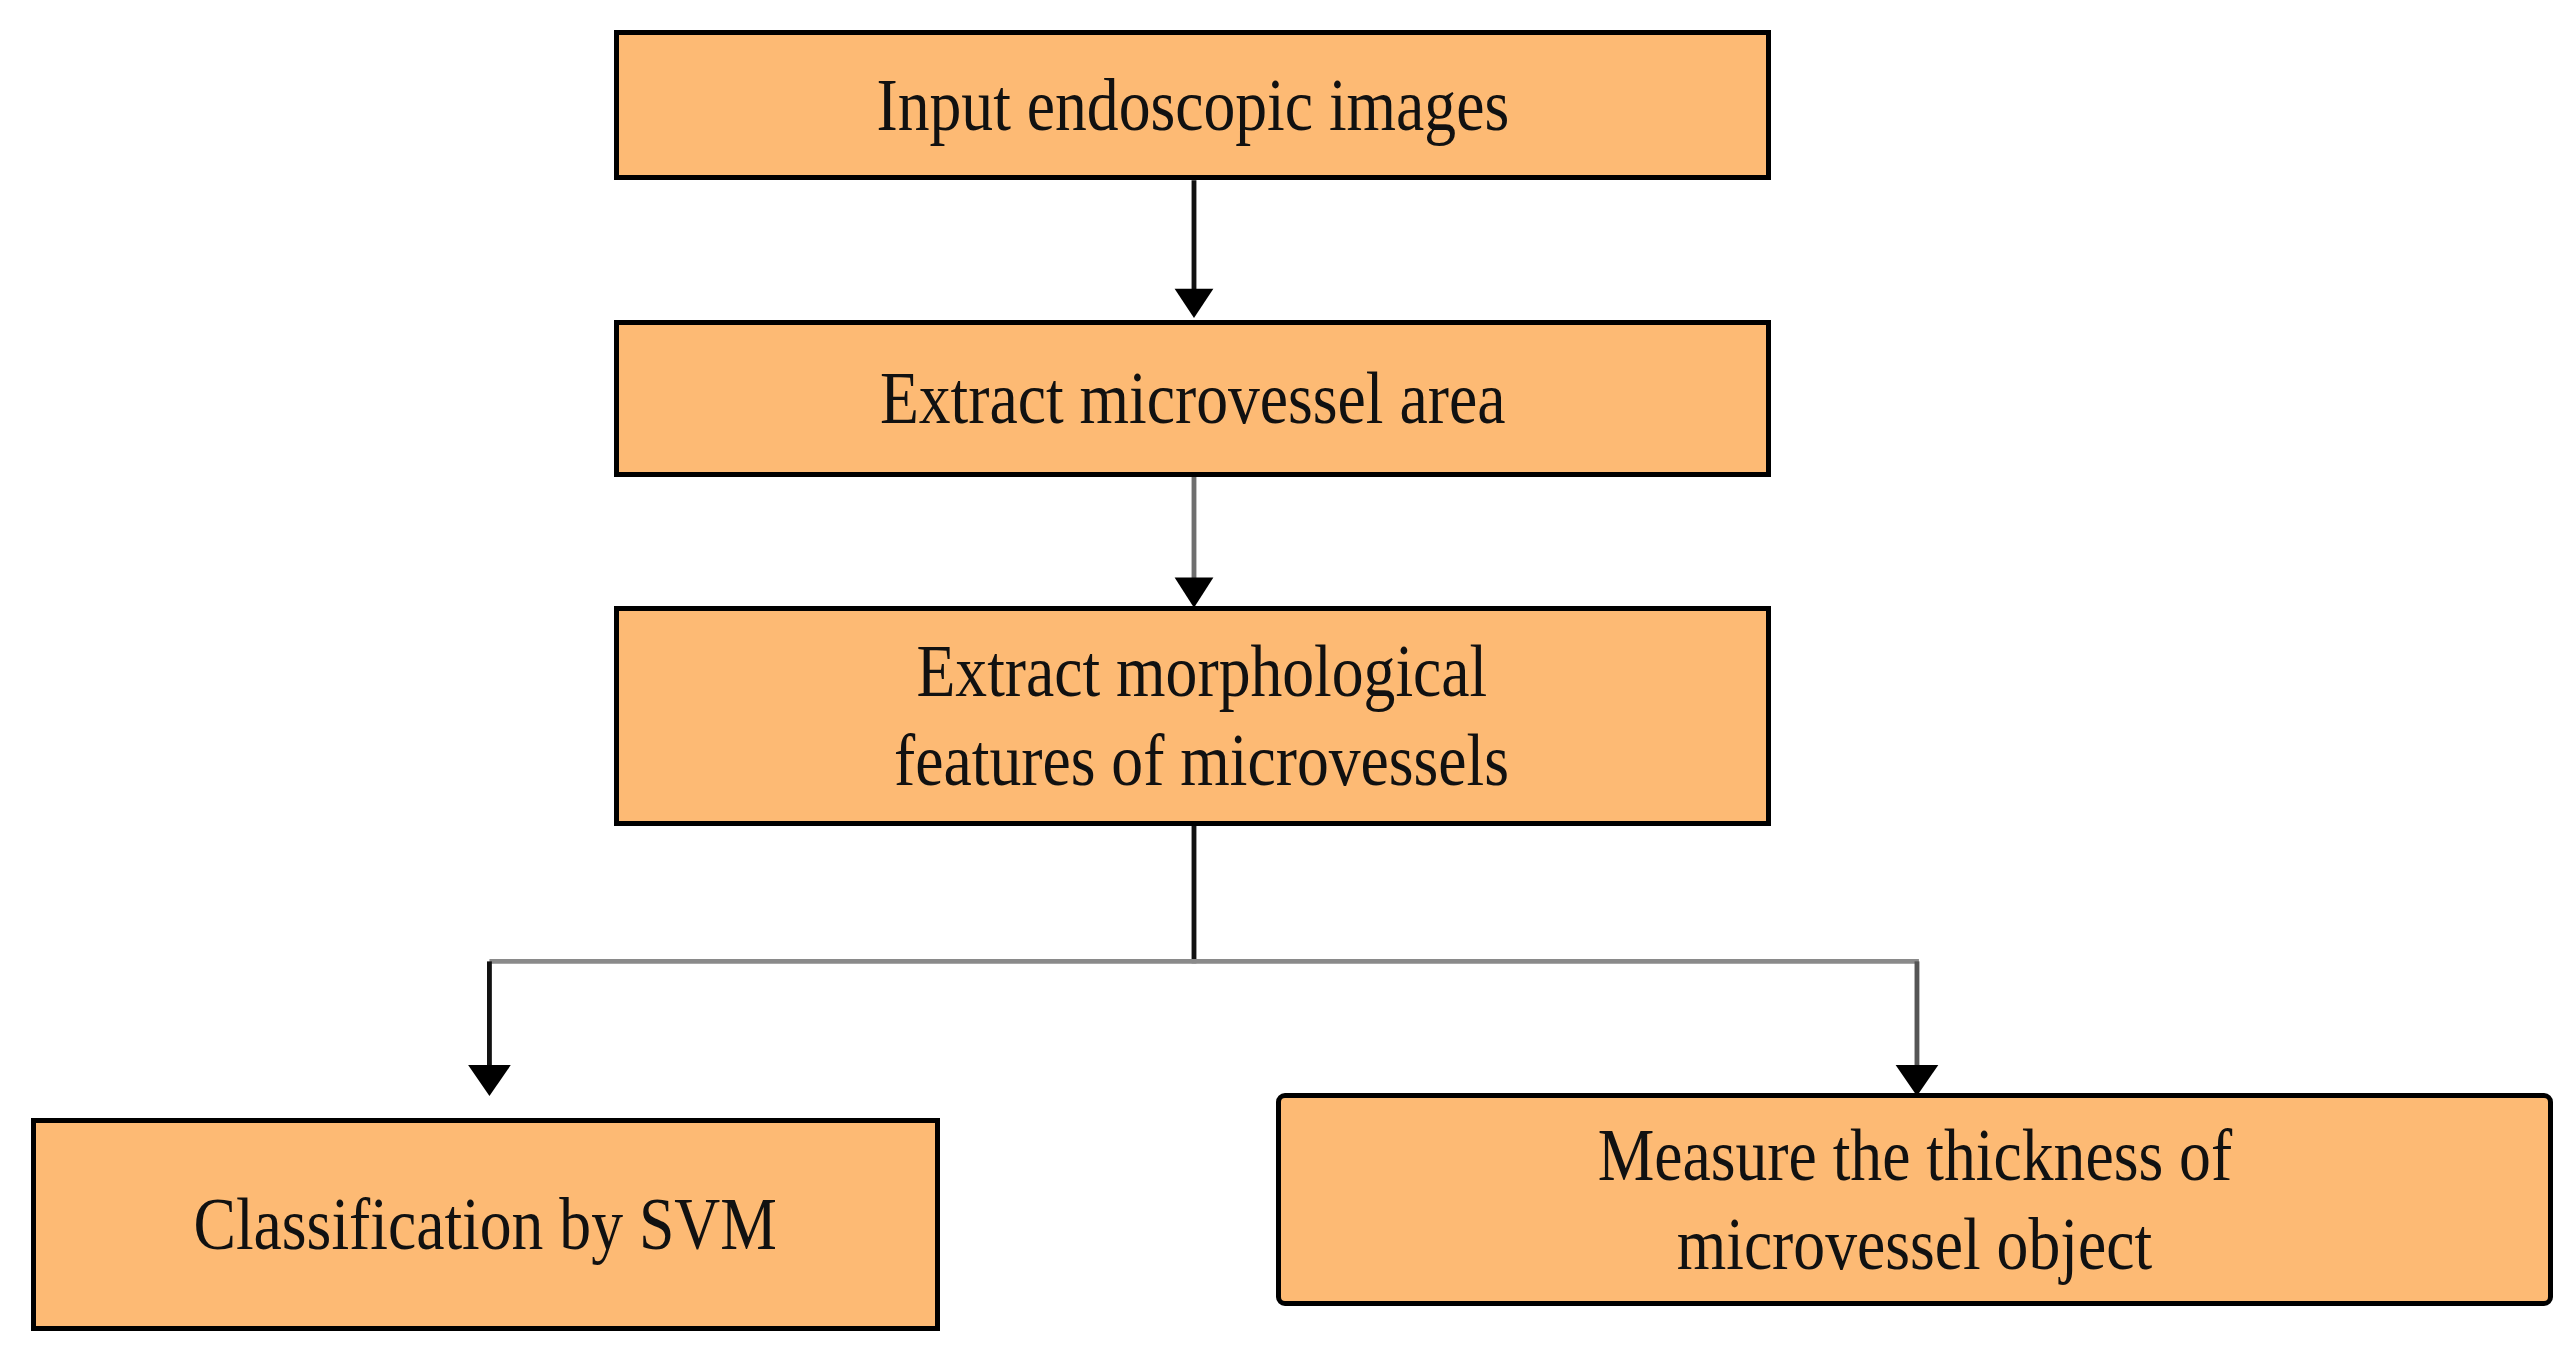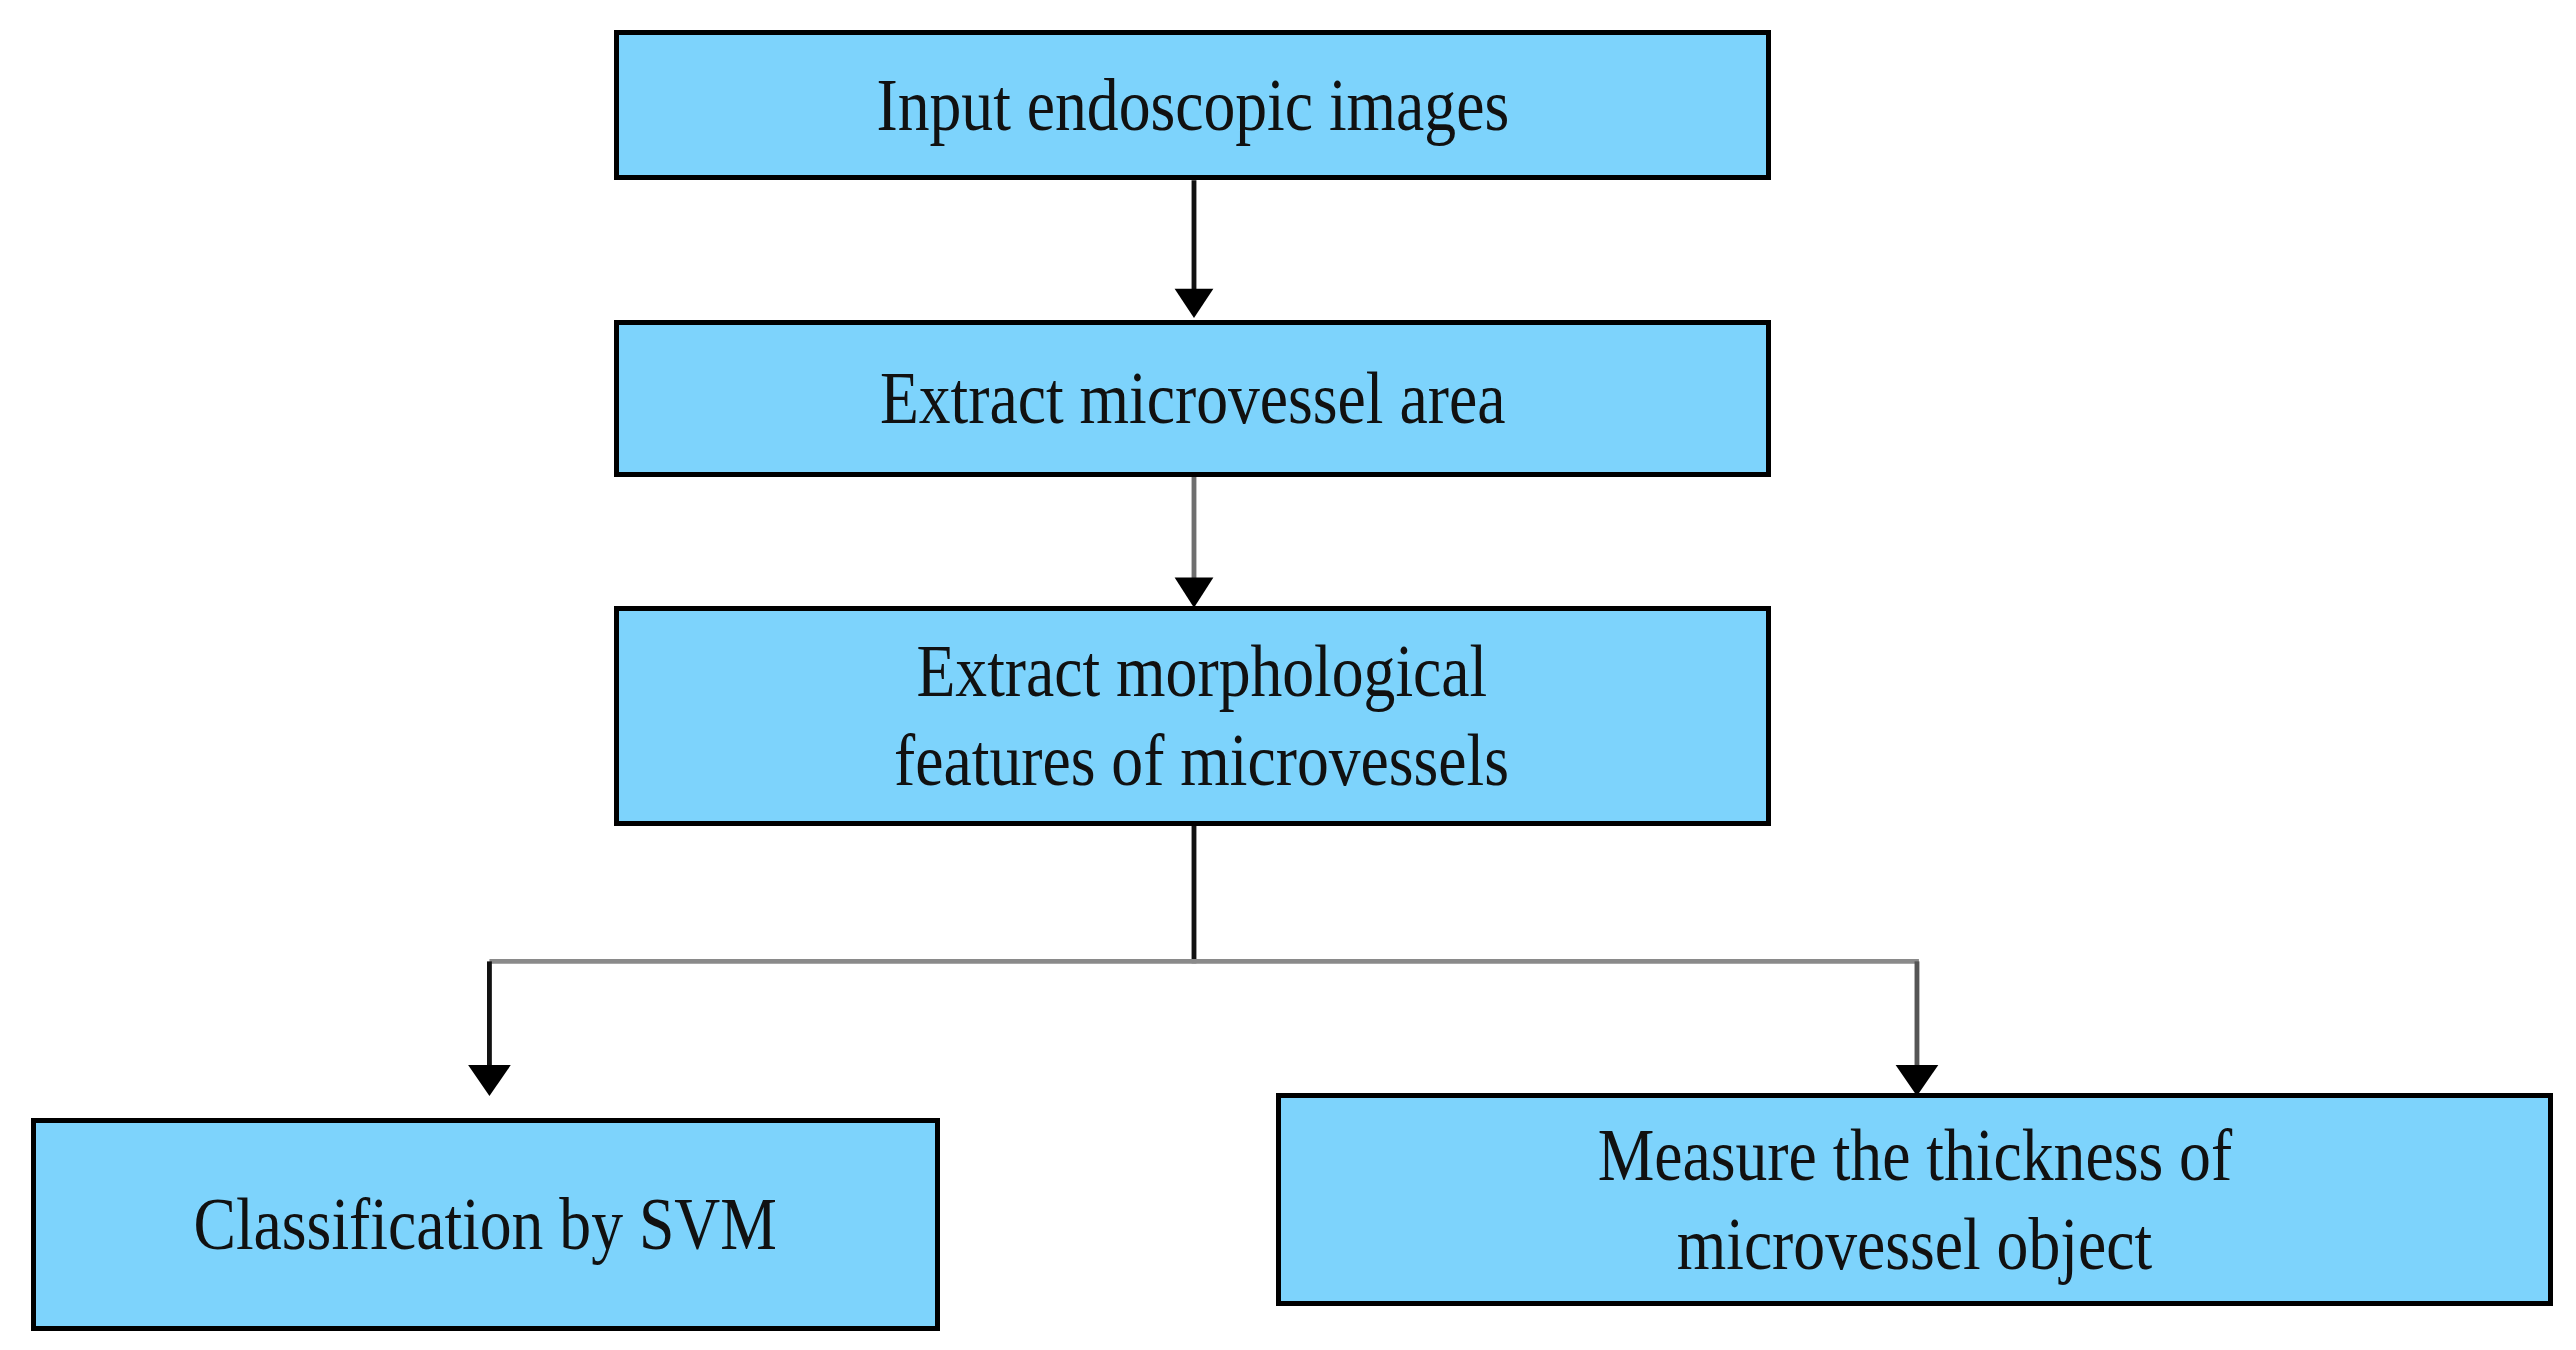--- a/index.html
+++ b/index.html
@@ -22,21 +22,21 @@
   svg#flow-svg {
     position: absolute;
     top: 0;
     left: 0;
     width: 2576px;
     height: 1350px;
   }
   .node-box {
     position: absolute;
     box-sizing: border-box;
-    background: #7dd3fc;
+    background: #fdba74;
     border: 5.8px solid #000000;
     display: flex;
     flex-direction: column;
     align-items: center;
     justify-content: center;
   }
   .node-label {
     font-family: "Liberation Serif", "DejaVu Serif", serif;
     font-size: 74px;
     line-height: 89px;
@@ -45,21 +45,21 @@
     white-space: nowrap;
     transform: scaleX(0.86);
     transform-origin: center center;
     letter-spacing: 0px;
   }
   
   #node-input        { left: 614px;  top: 30px;   width: 1157px; height: 150px; }
   #node-extract-area { left: 614px;  top: 320px;  width: 1157px; height: 157px; }
   #node-extract-morph{ left: 614px;  top: 606px;  width: 1157px; height: 220px; padding-left: 19px; }
   #node-classify     { left: 31px;   top: 1093px; width: 909px;  height: 213px; margin-top: 25px; }
-  #node-measure      { left: 1276px; top: 1093px; width: 1277px; height: 213px; }
+  #node-measure      { left: 1276px; top: 1093px; width: 1277px; height: 213px; border-radius: 9px; }
 </style>
 </head>
 <body>
 
 <div id="flowchart-root">
 
   <svg id="flow-svg" viewBox="0 0 2658 1393">
 
     <g>
       <line x1="1232" y1="186" x2="1232" y2="300" stroke="#111111" stroke-width="5"></line>

